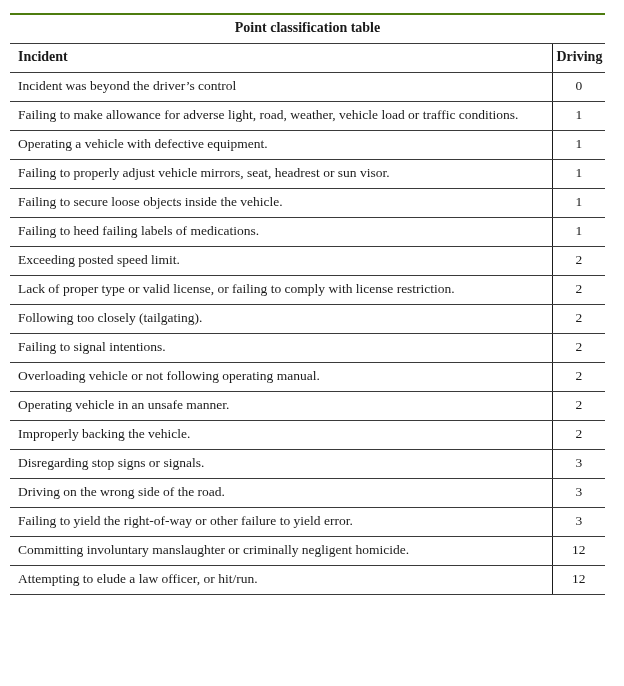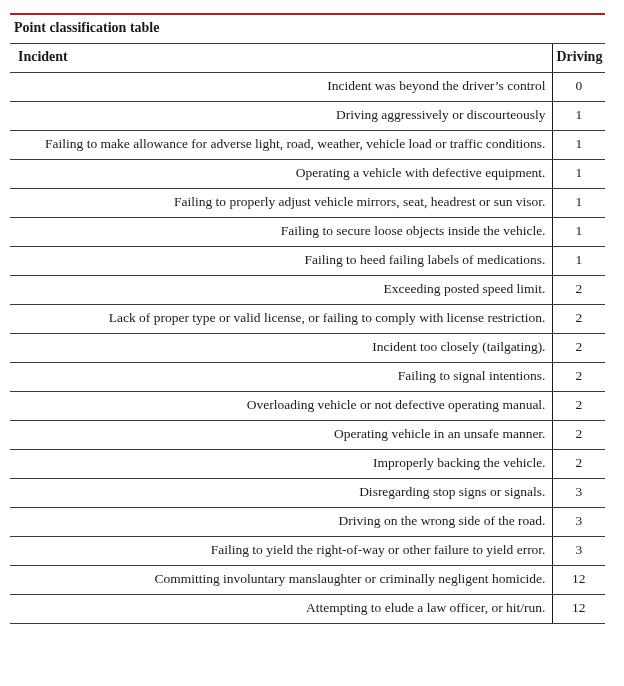--- a/index.html
+++ b/index.html
@@ -47,22 +47,23 @@
     vertical-align: middle;
     font-weight: normal;
     font-size: 13.5px;
     line-height: 1.15;
     border-top: 1px solid #3a3a3a;
     border-bottom: 1px solid #3a3a3a;
   }
 
   
   tr.title-row td {
-    border-top: 2px solid #b91c1c;
+    border-top: 2px solid #4d7c0f;
     border-bottom: 1px solid #3a3a3a;
+    text-align: center;
     font-weight: bold;
     font-size: 14px;
     height: 24px;
     padding: 1px 4px 3px 4px;
   }
 
   
   tr.head-row th {
     font-weight: bold;
     font-size: 14px;
@@ -79,21 +80,21 @@
     text-align: center;
     padding: 1px 4px 3px 4px;
     border-left: 1px solid #1b1b1b;
   }
 
   
   tr.data-row td {
     height: 24px;
   }
   tr.data-row td.c-incident {
-    text-align: right;
+    text-align: left;
     padding: 1px 6px 3px 8px;
   }
   tr.data-row td.c-points {
     text-align: center;
     padding: 1px 4px 3px 4px;
     border-left: 1px solid #1b1b1b;
   }
 </style>
 </head>
 <body>
@@ -112,24 +113,20 @@
         <tr class="head-row">
           <th class="c-incident">Incident</th>
           <th class="c-points">Driving</th>
         </tr>
 
         <tr class="data-row">
             <td class="c-incident">Incident was beyond the driver’s control</td>
             <td class="c-points">0</td>
           </tr>
           <tr class="data-row">
-            <td class="c-incident">Driving aggressively or discourteously</td>
-            <td class="c-points">1</td>
-          </tr>
-          <tr class="data-row">
             <td class="c-incident">Failing to make allowance for adverse light, road, weather, vehicle load or traffic conditions.</td>
             <td class="c-points">1</td>
           </tr>
           <tr class="data-row">
             <td class="c-incident">Operating a vehicle with defective equipment.</td>
             <td class="c-points">1</td>
           </tr>
           <tr class="data-row">
             <td class="c-incident">Failing to properly adjust vehicle mirrors, seat, headrest or sun visor.</td>
             <td class="c-points">1</td>
@@ -144,29 +141,29 @@
           </tr>
           <tr class="data-row">
             <td class="c-incident">Exceeding posted speed limit.</td>
             <td class="c-points">2</td>
           </tr>
           <tr class="data-row">
             <td class="c-incident">Lack of proper type or valid license, or failing to comply with license restriction.</td>
             <td class="c-points">2</td>
           </tr>
           <tr class="data-row">
-            <td class="c-incident">Incident too closely (tailgating).</td>
+            <td class="c-incident">Following too closely (tailgating).</td>
             <td class="c-points">2</td>
           </tr>
           <tr class="data-row">
             <td class="c-incident">Failing to signal intentions.</td>
             <td class="c-points">2</td>
           </tr>
           <tr class="data-row">
-            <td class="c-incident">Overloading vehicle or not defective operating manual.</td>
+            <td class="c-incident">Overloading vehicle or not following operating manual.</td>
             <td class="c-points">2</td>
           </tr>
           <tr class="data-row">
             <td class="c-incident">Operating vehicle in an unsafe manner.</td>
             <td class="c-points">2</td>
           </tr>
           <tr class="data-row">
             <td class="c-incident">Improperly backing the vehicle.</td>
             <td class="c-points">2</td>
           </tr>

